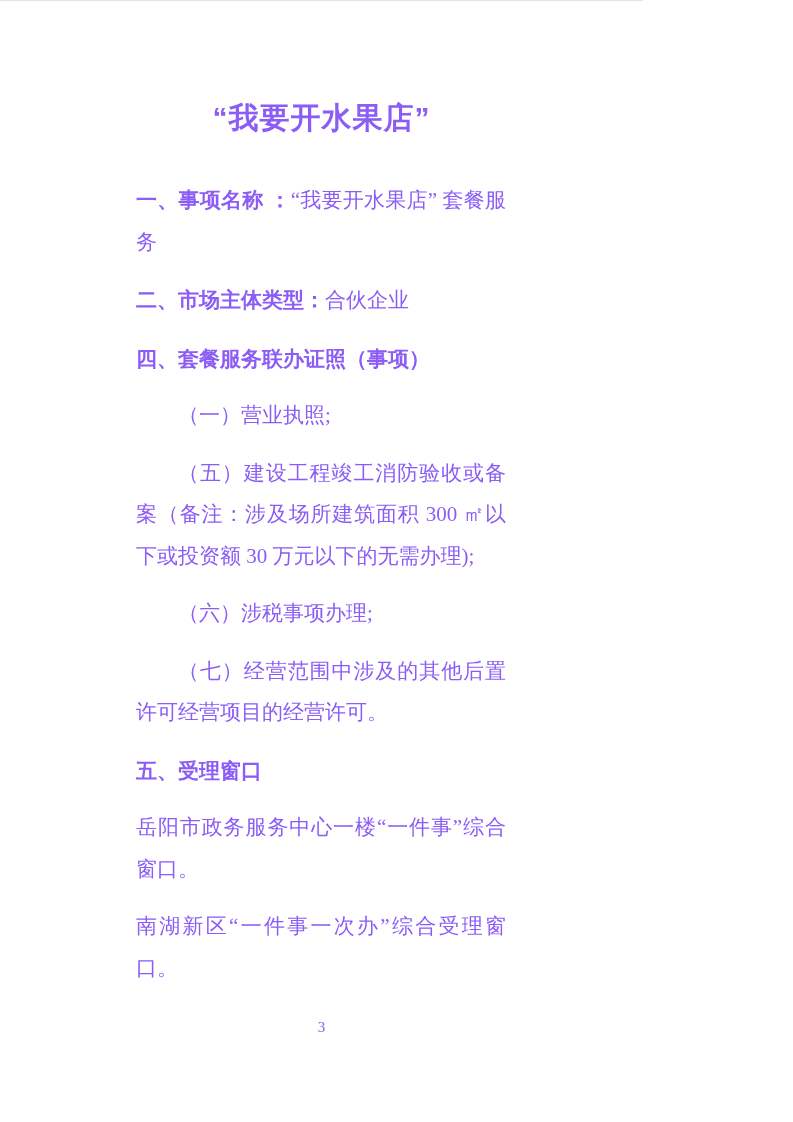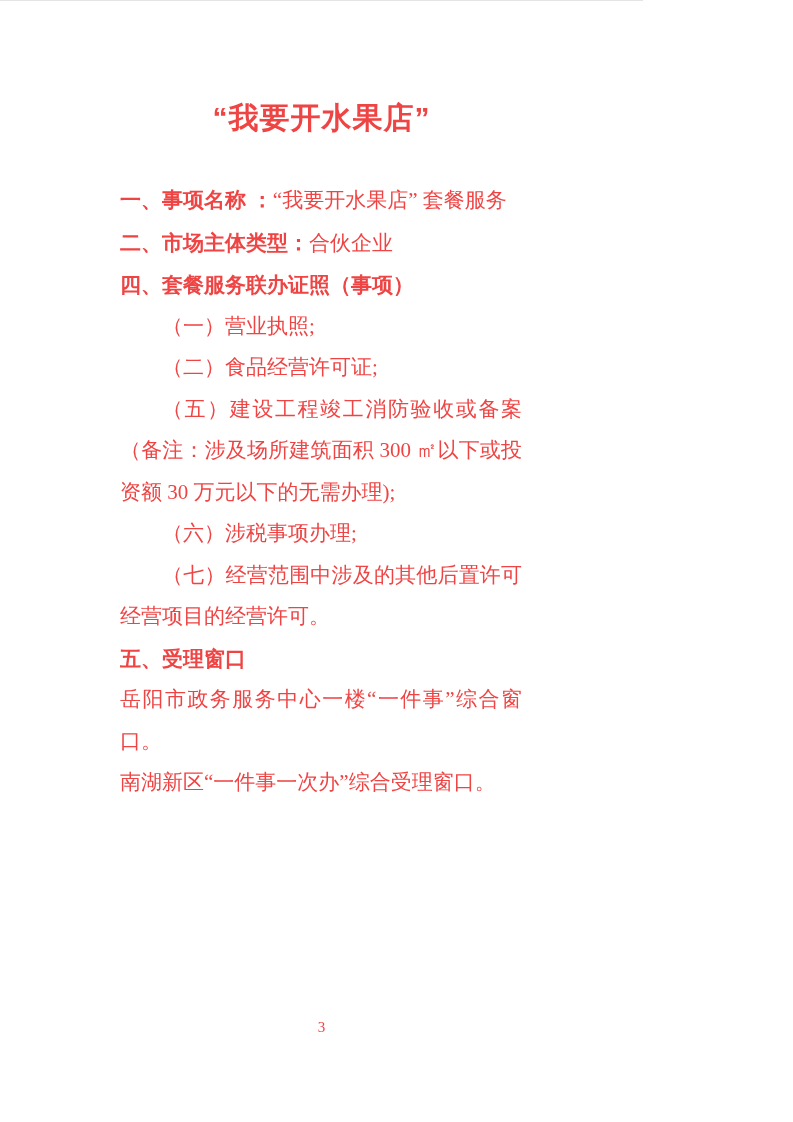--- a/index.html
+++ b/index.html
@@ -5,21 +5,21 @@
   html, body {
     margin: 0;
     padding: 0;
     background: #ffffff;
   }
   .page {
     position: relative;
     width: 643px;
     height: 1122px;
     background: #ffffff;
-    color: #ef4444;
+    color: #8b5cf6;
     font-family: "Liberation Serif", serif;
     overflow: hidden;
     border-top: 1px solid #e4e4e4;
     box-sizing: border-box;
   }
   .doc-title {
     padding-top: 95px;
     text-align: center;
     font-family: "Liberation Sans", sans-serif;
     font-weight: 700;
@@ -27,21 +27,21 @@
     line-height: 44px;
     letter-spacing: 1px;
   }
   .content {
     margin: 39px 121px 0 120px;
     font-size: 21px;
     line-height: 41.5px;
     text-align: justify;
   }
   .content p {
-    margin: 0;
+    margin: 16px;
     padding: 0;
   }
   .hei {
     font-family: "Liberation Sans", sans-serif;
     font-weight: 700;
   }
   .song {
     font-family: "Liberation Serif", serif;
     font-weight: 400;
   }
@@ -70,21 +70,20 @@
   <div class="content">
 
     <p><span class="hei">一、事项名称 ：</span><span class="song">“我要开水果店” 套餐服务</span></p>
 
     <p><span class="hei">二、市场主体类型：</span><span class="song">合伙企业</span></p>
 
 
     <p class="hei">四、套餐服务联办证照（事项）</p>
 
     <p class="item song">（一）营业执照;</p>
-    <p class="item song">（二）食品经营许可证;</p>
     <p class="item song">（五）建设工程竣工消防验收或备案（备注：涉及场所建筑面积 300 ㎡以下或投资额 30 万元以下的无需办理);</p>
     <p class="item song">（六）涉税事项办理;</p>
     <p class="item song">（七）经营范围中涉及的其他后置许可经营项目的经营许可。</p>
 
     <p class="hei">五、受理窗口</p>
 
     <p class="song">岳阳市政务服务中心一楼“一件事”综合窗口。</p>
     <p class="song">南湖新区“一件事一次办”综合受理窗口。</p>
 
   </div>

